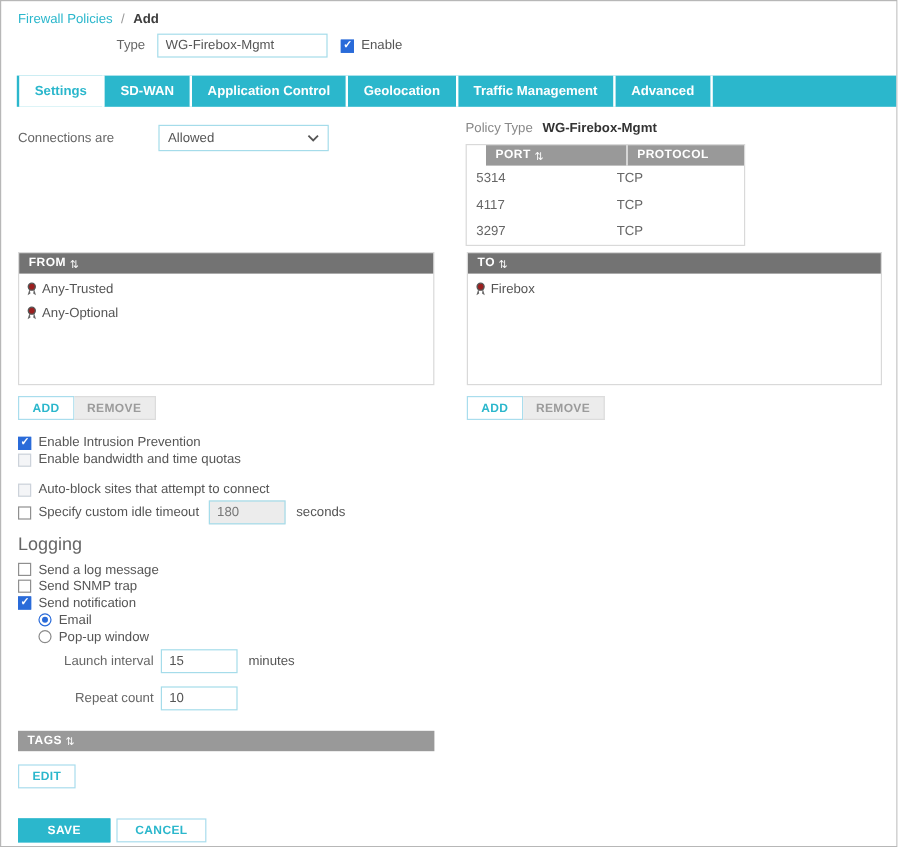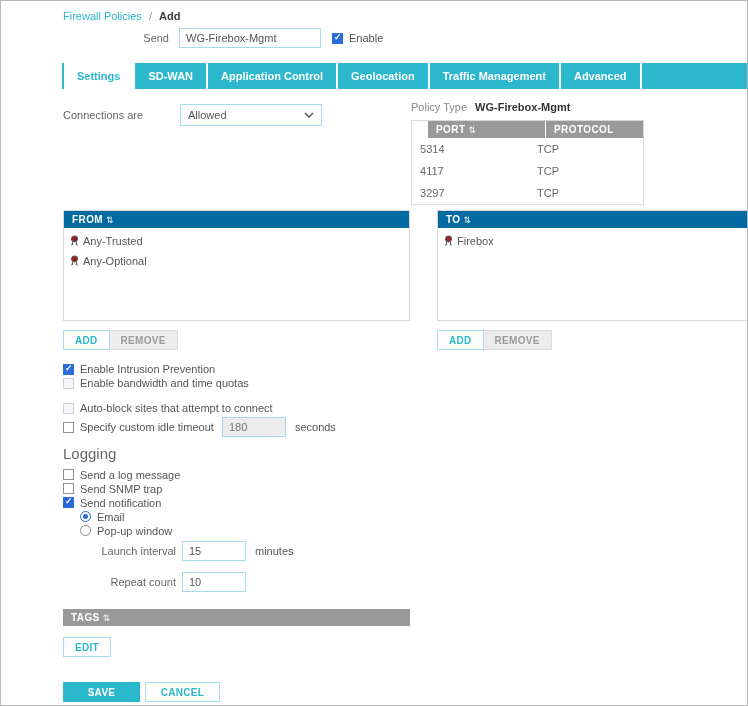--- a/index.html
+++ b/index.html
@@ -1,20 +1,20 @@
 <!DOCTYPE html>
 <html><head>
 <meta charset="utf-8">
 <style>
   * { box-sizing: border-box; }
   html,body { margin:0; padding:0; background:#fff; }
   body { font-family:"Liberation Sans", sans-serif; }
   .page {
     width:748px; height:706px; border:1px solid #b7b7b7; background:#fff;
-    overflow:hidden; position:relative;padding-left:48px;
+    overflow:hidden; position:relative;
   }
   
   .breadcrumb { margin:9px 0 0 14px; font-size:11px; color:#999; }
   .crumb-link { color:#2bb7cc; cursor:pointer; }
   .crumb-sep { margin:0 4px; color:#999; }
   .crumb-current { color:#3c3c3c; font-weight:bold; }
   
   .name-row { margin:6px 0 0 14px; display:flex; align-items:center; font-size:11px; color:#555; height:20px; }
   .name-label { width:106px; text-align:right; margin-right:10px; color:#666; }
   input.text {
@@ -55,21 +55,21 @@
   .pt-hcell.c1 { flex:0 0 117px; }
   .pt-hcell.c2 { flex:1; border-left:1px solid #fff; }
   .pt-row { display:flex; font-size:11px; color:#666; }
   .pt-cell { padding:5px 8px; }
   .pt-cell.c1 { flex:0 0 117px; }
   
   .tables-section { display:flex; margin-top:10px; }
   .panel { border:1px solid #d9d9d9; background:#fff; }
   .from-panel { width:347px; margin-right:27px; }
   .to-panel { width:346px; }
-  .panel-header { background:#0369a1; color:#fff; font-size:10px; font-weight:bold; letter-spacing:.4px; padding:3px 8px; display:flex; align-items:center; gap:3px; cursor:pointer; }
+  .panel-header { background:#737373; color:#fff; font-size:10px; font-weight:bold; letter-spacing:.4px; padding:3px 8px; display:flex; align-items:center; gap:3px; cursor:pointer; }
   .panel-body { height:92px; padding:3px 0; }
   .panel-item { display:flex; align-items:center; gap:3px; padding:4px 5px; font-size:11px; color:#555; cursor:pointer; }
   .sort-icon { font-size:9px; font-weight:normal; opacity:.95; }
   
   .btn-row { margin-top:9px; display:flex; }
   .btn { height:20px; display:inline-flex; align-items:center; justify-content:center; font-size:10px; font-weight:bold; padding:0 11px; letter-spacing:.3px; cursor:pointer; font-family:inherit; }
   .btn-outline { background:#fff; border:1px solid #a9dded; color:#2bb7cc; }
   .btn-disabled { background:#ececec; border:1px solid #dcdcdc; border-left:none; color:#9b9b9b; }
   
   .options { margin-top:12px; font-size:11px; color:#555; }
@@ -110,21 +110,21 @@
 
 <div class="page">
 
   <div class="breadcrumb">
     <span class="crumb-link">Firewall Policies</span>
     <span class="crumb-sep">/</span>
     <span class="crumb-current">Add</span>
   </div>
 
   <div class="name-row">
-    <span class="name-label">Send</span>
+    <span class="name-label">Type</span>
     <input class="text name-input" value="WG-Firebox-Mgmt" style="">
     <span class="enable-wrap">
       <span class="cb checked"></span>
       <span>Enable</span>
     </span>
   </div>
 
   <div class="tabbar">
     <div class="tab active">Settings</div>
     <div class="tab">SD-WAN</div>

